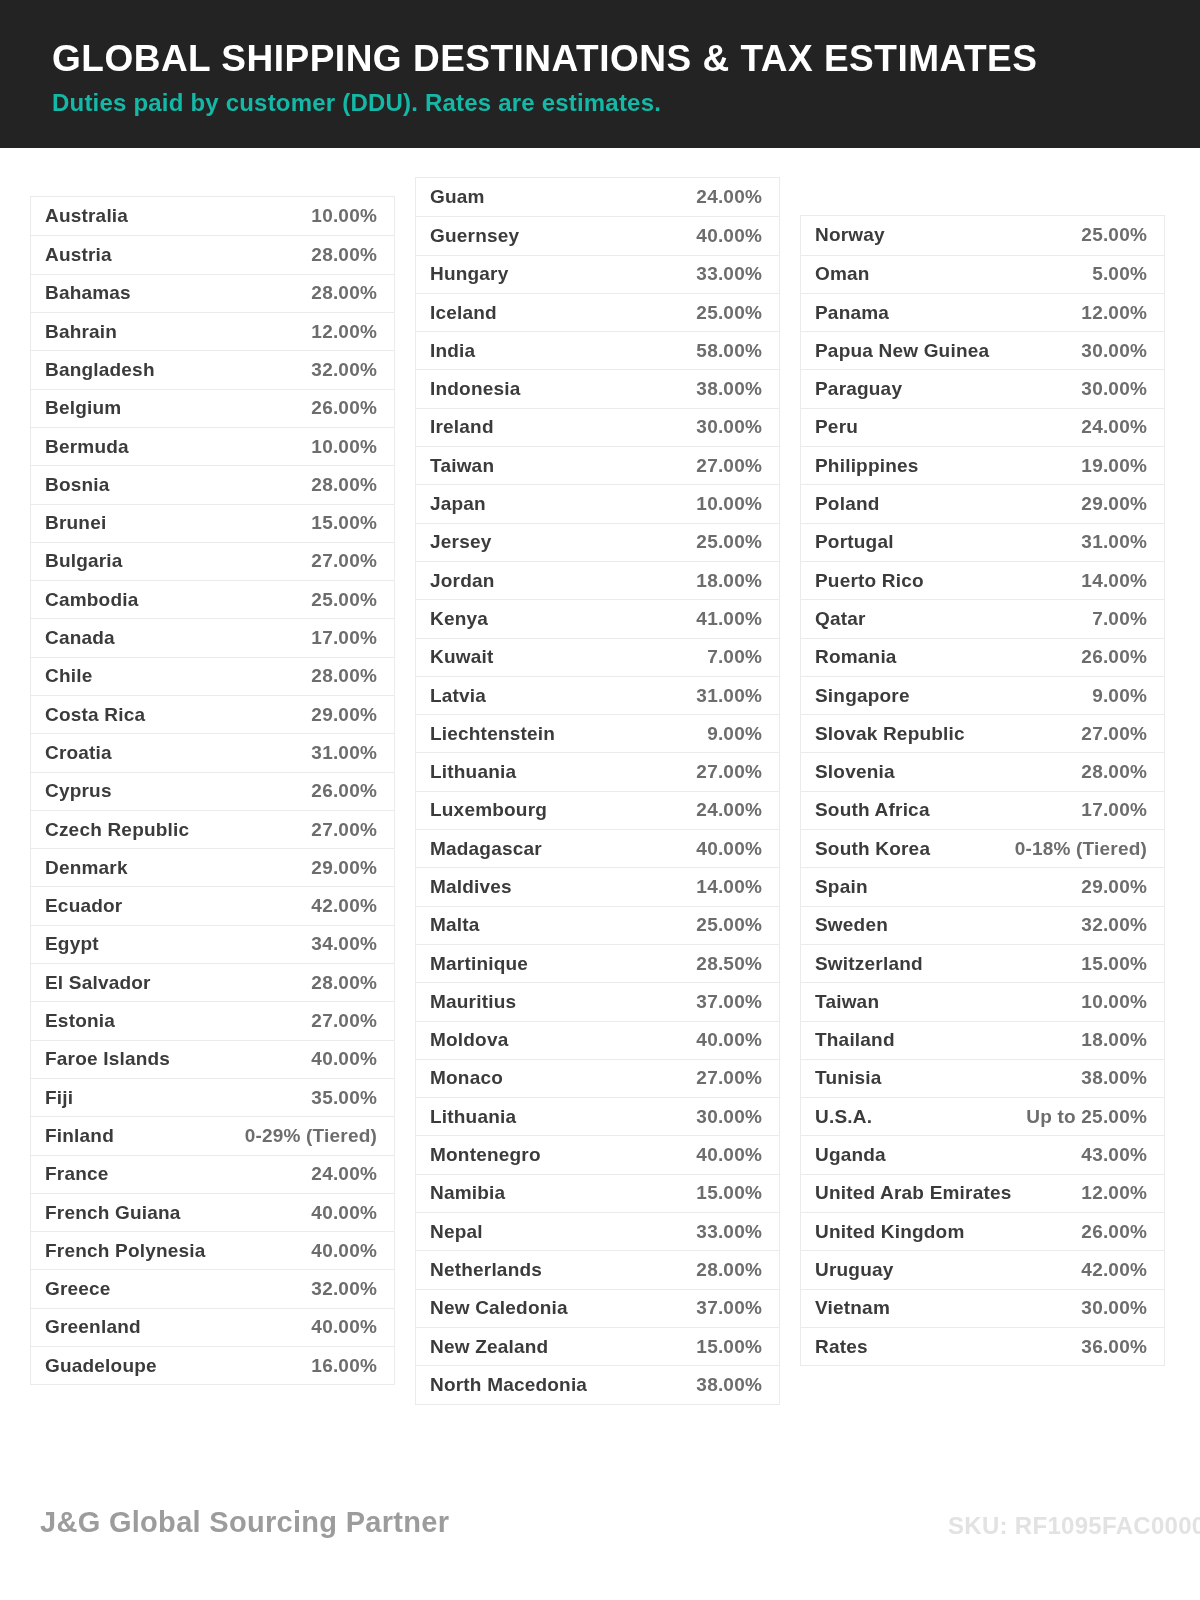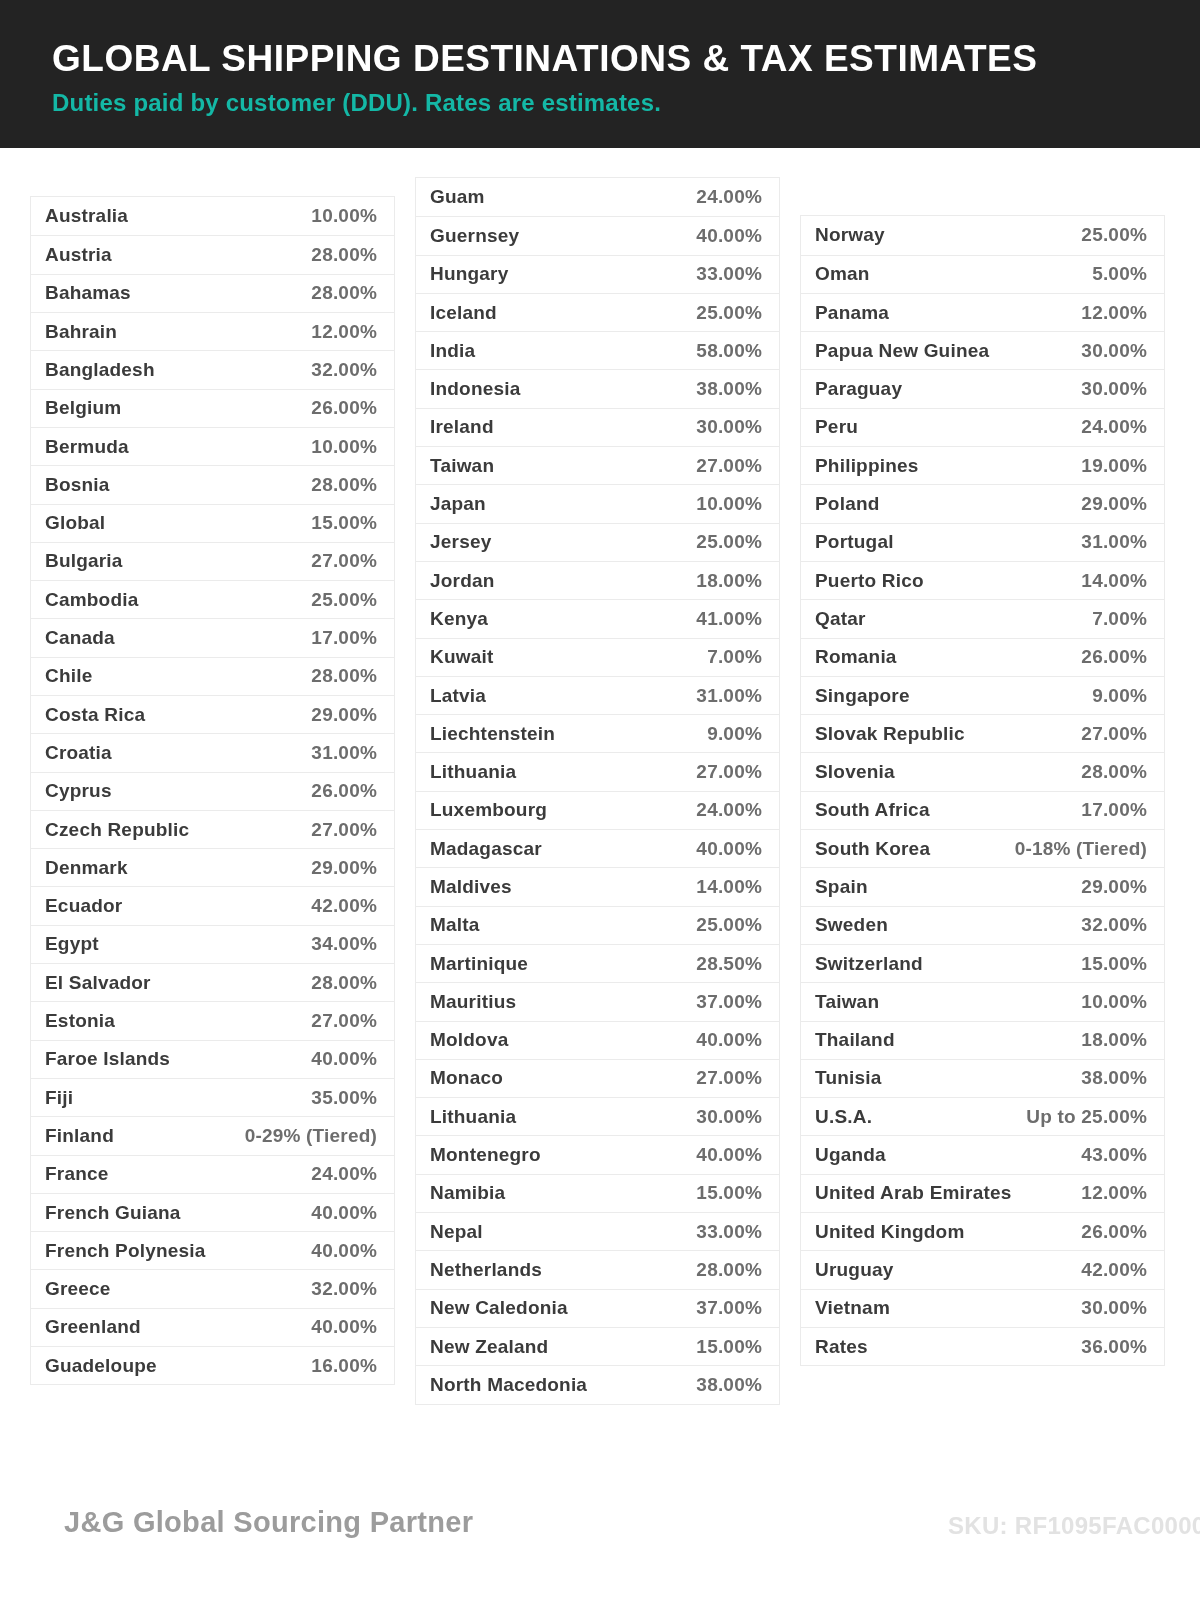--- a/index.html
+++ b/index.html
@@ -75,21 +75,20 @@
   
   .brand {
     position: absolute;
     left: 40px;
     top: 1506px;
     color: #9c9c9c;
     font-size: 29px;
     font-weight: bold;
     letter-spacing: 0.3px;
     white-space: nowrap;
-    margin-left: 24px;
   }
   .sku {
     position: absolute;
     left: 948px;
     top: 1512px;
     color: #e2e2e2;
     font-size: 24px;
     font-weight: bold;
     letter-spacing: 0.3px;
     white-space: nowrap;
@@ -133,21 +132,21 @@
         </div>
         <div class="row">
           <span class="country">Bermuda</span>
           <span class="rate">10.00%</span>
         </div>
         <div class="row">
           <span class="country">Bosnia</span>
           <span class="rate">28.00%</span>
         </div>
         <div class="row">
-          <span class="country">Global</span>
+          <span class="country">Brunei</span>
           <span class="rate">15.00%</span>
         </div>
         <div class="row">
           <span class="country">Bulgaria</span>
           <span class="rate">27.00%</span>
         </div>
         <div class="row">
           <span class="country">Cambodia</span>
           <span class="rate">25.00%</span>
         </div>

